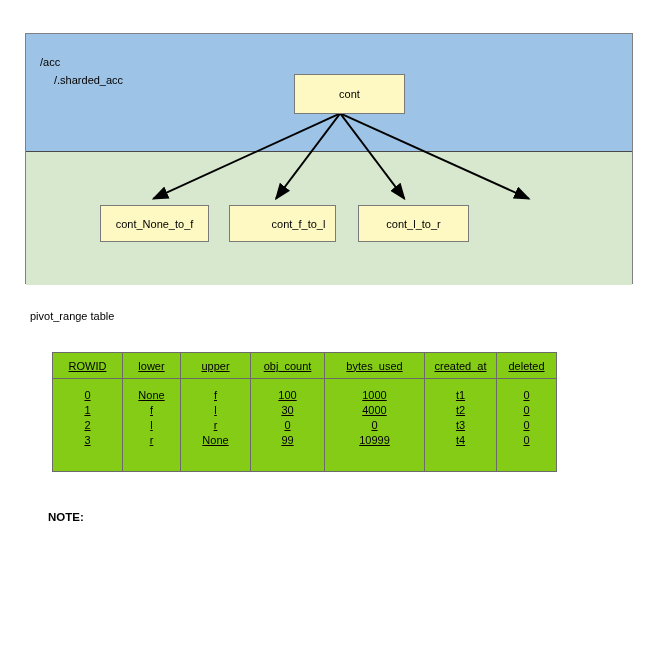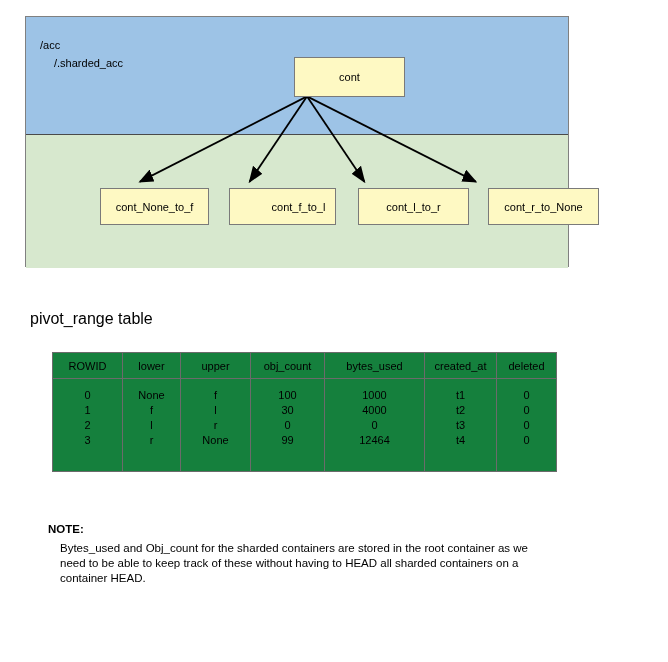--- a/index.html
+++ b/index.html
@@ -13,22 +13,22 @@
     position: relative;
     font-family: "Liberation Sans", sans-serif;
     color: #000000;
     overflow: hidden;
   }
 
   
   #diagram {
     position: absolute;
     left: 25px;
-    top: 16px;
-    width: 544px;
+    top: 33px;
+    width: 608px;
     height: 251px;
     border: 1px solid #808080;
     box-sizing: border-box;
   }
   .zone {
     position: absolute;
     left: 0;
     width: 100%;
     box-sizing: border-box;
   }
@@ -75,36 +75,37 @@
     left: 0; top: 0;
     width: 100%; height: 100%;
     pointer-events: none;
   }
 
   
   #table-caption {
     position: absolute;
     left: 30px;
     top: 310px;
-    font-size: 16px;
+    font-size: 11px;
   }
 
   
   #pivot-table {
     position: absolute;
     left: 52px;
     top: 352px;
     width: 504px;
     height: 120px;
     border: 1.5px solid #6b6b6b;
     box-sizing: border-box;
-    background: #15803d;
+    background: #84cc16;
     border-collapse: collapse;
     table-layout: fixed;
     font-size: 11px;
+    text-decoration: underline;
   }
   #pivot-table th,
   #pivot-table td {
     text-align: center;
     vertical-align: top;
     border-left: 1.5px solid #6b6b6b;
     padding: 0;
     font-weight: normal;
   }
   #pivot-table th:first-child,
@@ -118,21 +119,20 @@
   .cellstack { display: block; }
   .cellstack span { display: block; }
 
   
   #notes {
     position: absolute;
     left: 48px;
     top: 511px;
     width: 500px;
     font-size: 11.5px;
-    margin-top: 12px;
   }
   #note-heading {
     font-weight: bold;
     font-size: 11.5px;
     margin: 0 0 6px 0;
   }
   .note-para {
     margin: 0 0 12px 12px;
     line-height: 15px;
   }
@@ -165,21 +165,20 @@
   </svg>
 
   <div class="node" id="node-cont">cont</div>
 
   <div class="node" id="node-none-to-f">cont_None_to_f</div>
 
   <div class="node" id="node-f-to-l">cont_f_to_l</div>
 
   <div class="node" id="node-l-to-r">cont_l_to_r</div>
 
-  <div class="node" id="node-r-to-none">cont_r_to_None</div>
 </div>
 
 <div id="table-caption">pivot_range table</div>
 
 <table id="pivot-table">
   <colgroup>
     <col style="width:70px">
       <col style="width:58px">
       <col style="width:70px">
     <col style="width:74px">
@@ -230,21 +229,21 @@
             <span>30</span>
             <span>0</span>
             <span>99</span>
           </span>
         </td>
       <td>
           <span class="cellstack">
             <span>1000</span>
             <span>4000</span>
             <span>0</span>
-            <span>12464</span>
+            <span>10999</span>
           </span>
         </td>
       <td>
           <span class="cellstack">
             <span>t1</span>
             <span>t2</span>
             <span>t3</span>
             <span>t4</span>
           </span>
         </td>
@@ -255,14 +254,13 @@
             <span>0</span>
             <span>0</span>
           </span>
         </td>
     </tr>
   </tbody>
 </table>
 
 <div id="notes">
   <div id="note-heading">NOTE:</div>
-  <p class="note-para">Bytes_used and Obj_count for the sharded containers are stored in the root container as we need to be able to keep track of these without having to HEAD all sharded containers on a container HEAD.</p>
 </div>
 
 </body></html>

